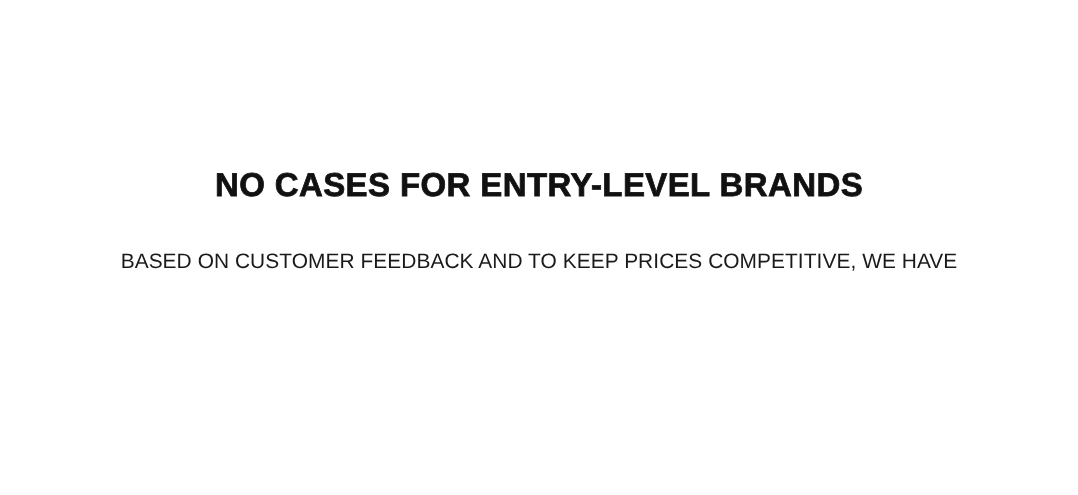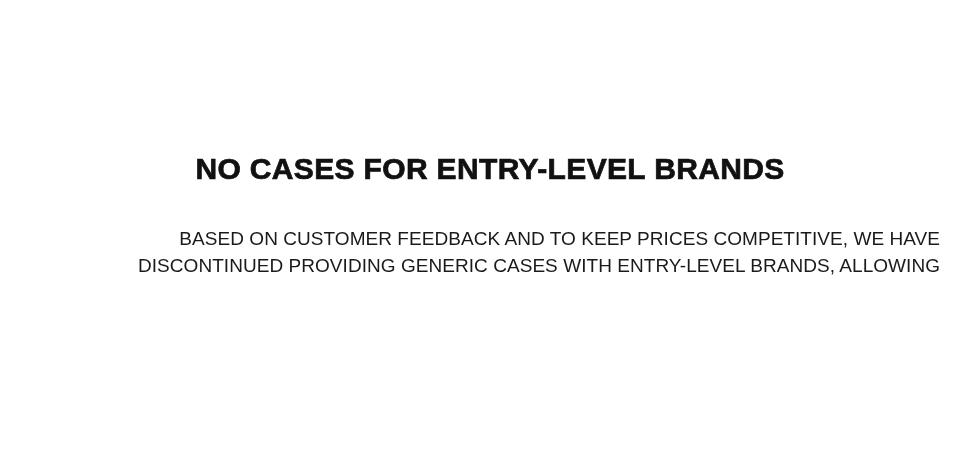--- a/index.html
+++ b/index.html
@@ -48,21 +48,21 @@
     text-transform: uppercase;
     -webkit-text-stroke: 0.7px #111111;
     white-space: nowrap;
   }
 
   .promo-body {
     position: absolute;
     left: 40px;
     top: 225px;
     width: 900px;
-    text-align: right;
+    text-align: center;
     font-family: "Liberation Sans", sans-serif;
     font-size: 19px;
     font-weight: 400;
     line-height: 27px;
     letter-spacing: 0.05px;
     color: #1a1a1a;
     text-transform: uppercase;
   }
 
   .promo-body-line {
@@ -73,17 +73,16 @@
 </head>
 <body>
 
 <div class="promo-banner">
   <div class="banner-content">
 
     <h1 class="promo-heading">NO CASES FOR ENTRY-LEVEL BRANDS</h1>
 
     <div class="promo-body">
       <span class="promo-body-line">BASED ON CUSTOMER FEEDBACK AND TO KEEP PRICES COMPETITIVE, WE HAVE</span>
-      <span class="promo-body-line">DISCONTINUED PROVIDING GENERIC CASES WITH ENTRY-LEVEL BRANDS, ALLOWING</span>
     </div>
 
   </div>
 </div>
 
 </body></html>

